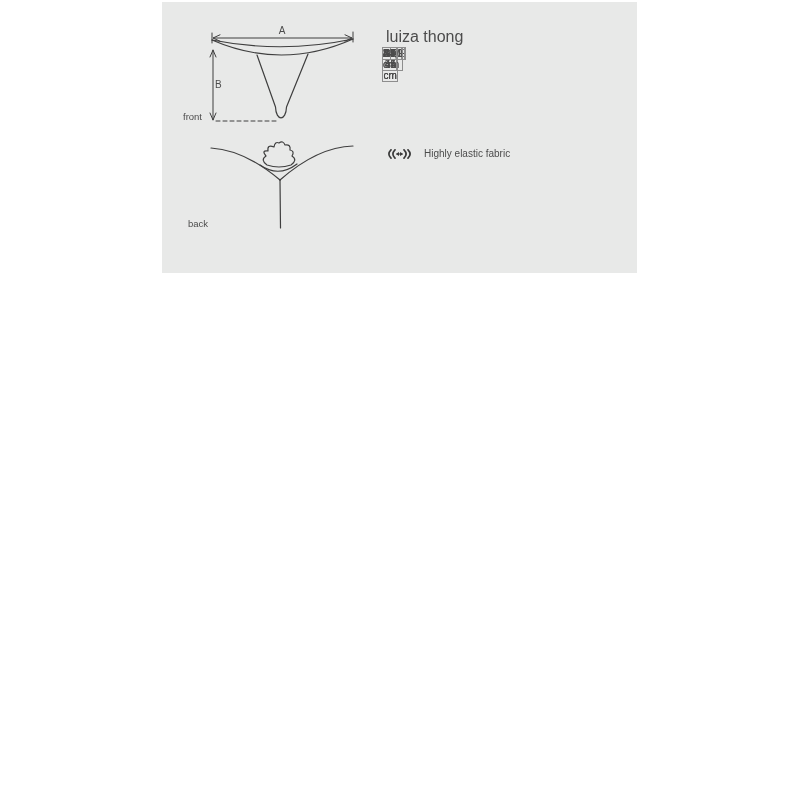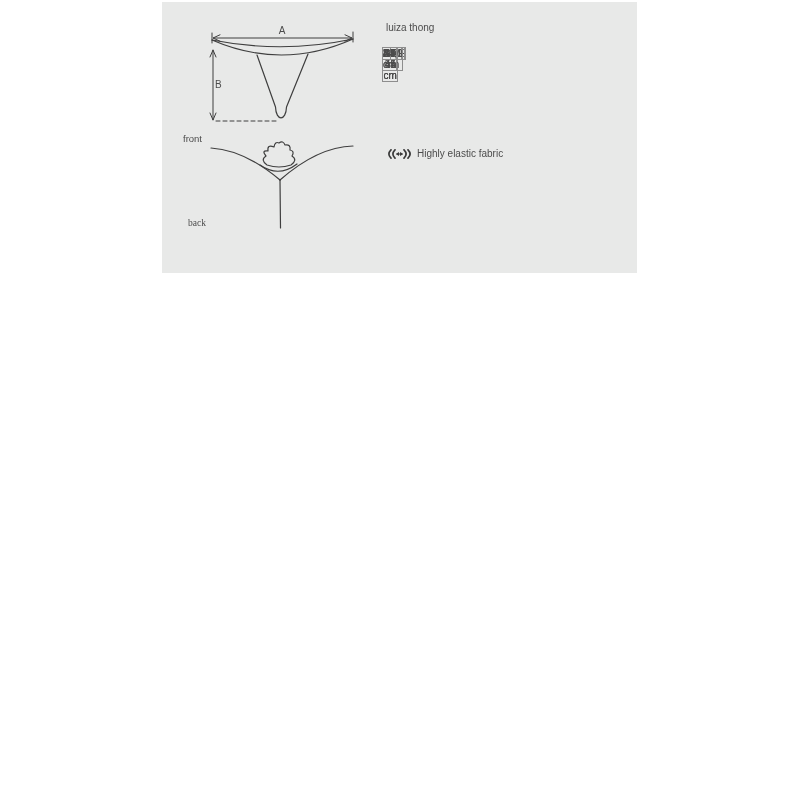--- a/index.html
+++ b/index.html
@@ -23,28 +23,28 @@
   }
   .lbl {
     color: #4c4c4c;
     font-size: 10px;
     line-height: 11px;
     white-space: nowrap;
   }
   .dim-lbl { font-size: 10px; }
   .view-lbl { font-size: 9.5px; }
   .panel-title {
-    left: 224px; top: 20px;
-    font-size: 10px;
+    left: 224px; top: 26px;
+    font-size: 16px;
     color: #4c4c4c;
   }
   .dim-a { left: 112px; top: 23px; width: 16px; text-align: center; }
   .dim-b { left: 53px; top: 77px; }
-  .front-lbl { left: 21px; top: 109px; margin-top: 22px; }
-  .back-lbl { left: 26px; top: 216px; font-family: Liberation Serif, serif; }
+  .front-lbl { left: 21px; top: 109px; }
+  .back-lbl { left: 26px; top: 216px; }
   table.size-table {
     left: 220px; top: 45px;
     width: 229px; height: 96px;
     border-collapse: collapse;
     table-layout: fixed;
     font-size: 10px;
     color: #4c4c4c;
   }
   table.size-table td {
     border: 1px solid #8d8d8d;
@@ -53,21 +53,21 @@
     font-weight: normal;
     padding: 0;
   }
   table.size-table tr.hdr { height: 31px; }
   table.size-table tr.r1  { height: 32px; }
   table.size-table tr.r2  { height: 33px; }
   .note {
     left: 224px; top: 146px;
     display: flex;
     align-items: center;
-    gap: 4px;
+    gap: 11px;
     position: absolute;
   }
   .note .note-text {
     position: static;
     font-size: 10px;
     color: #4c4c4c;
     white-space: nowrap;
   }
   .note svg { position: static; display: block; }
 </style>

